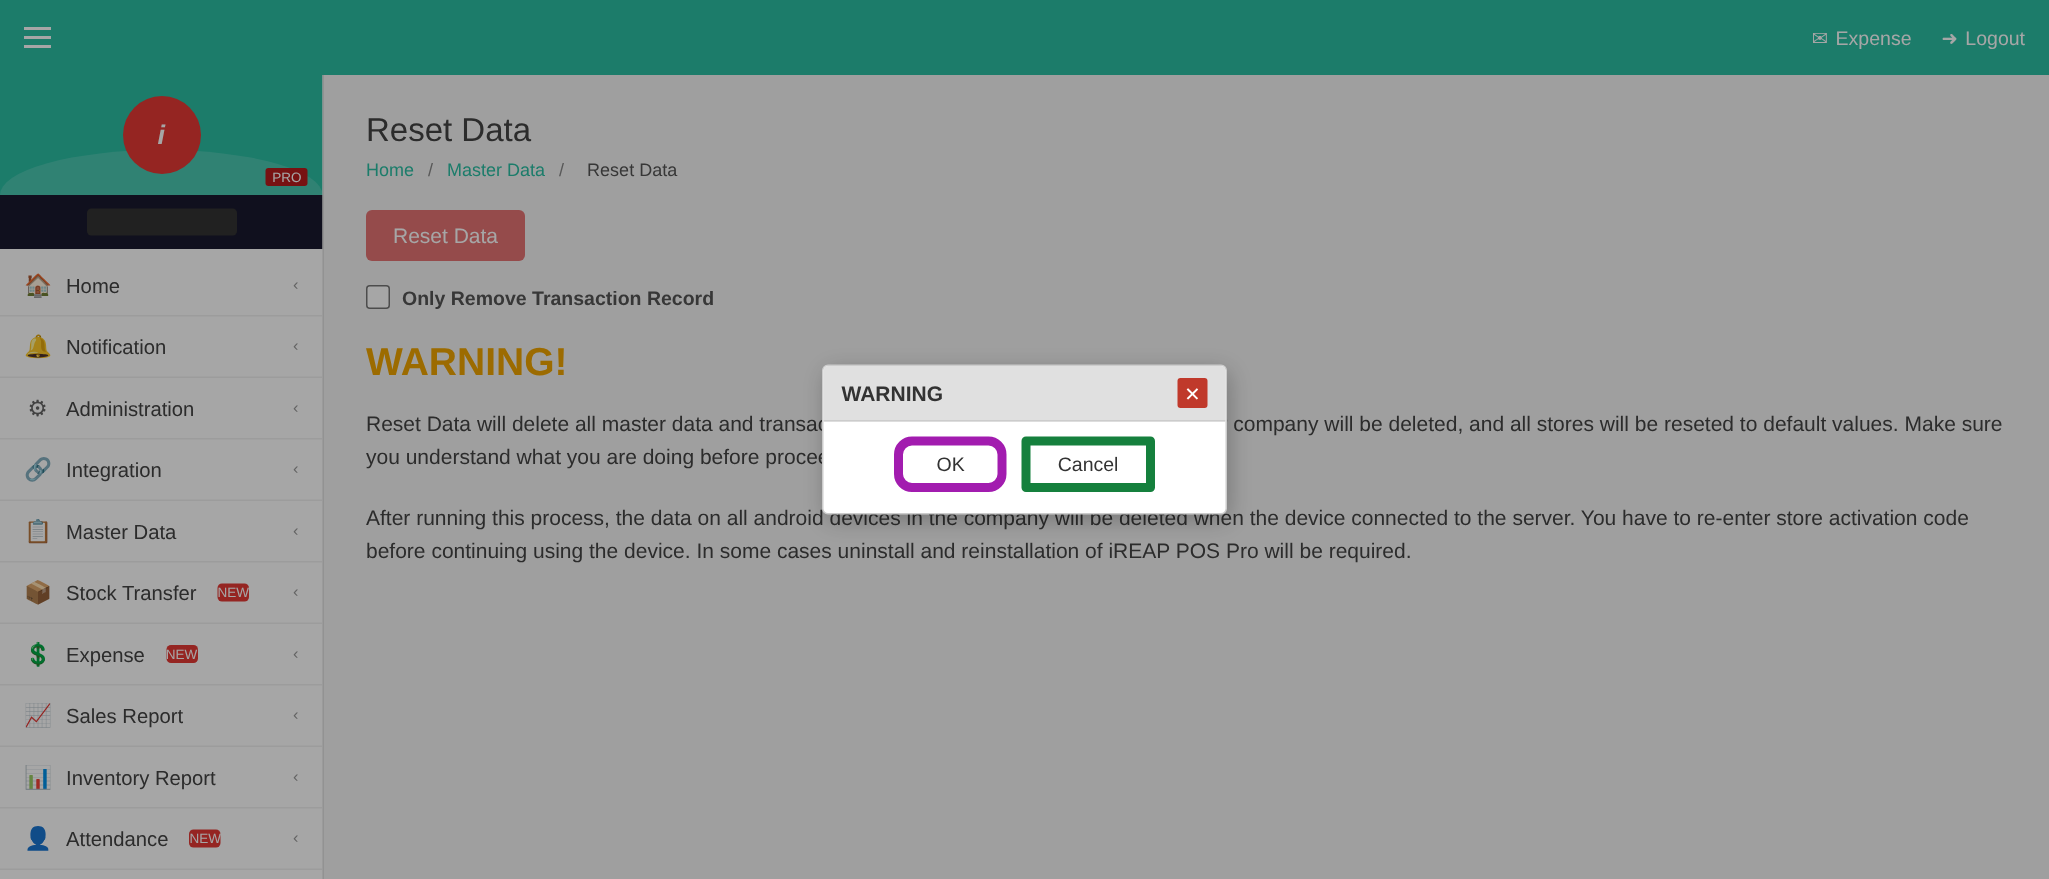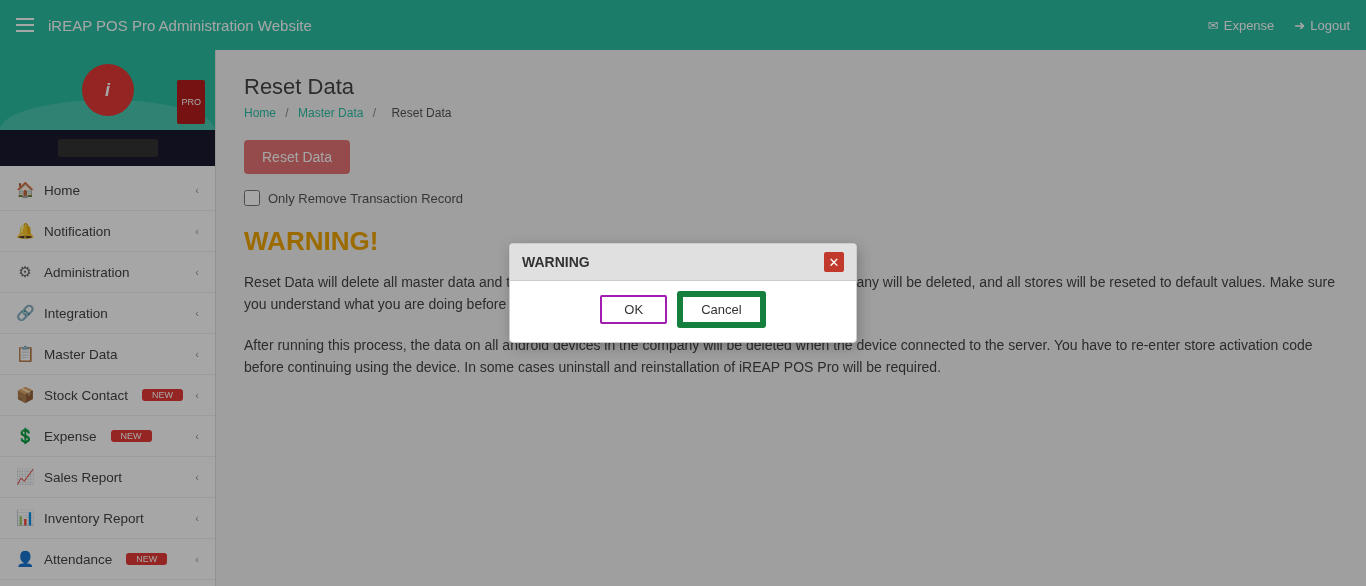--- a/index.html
+++ b/index.html
@@ -50,21 +50,21 @@
       border-radius: 50%;
       display: flex; align-items: center; justify-content: center;
       position: relative;
       z-index: 2;
     }
     .logo-circle .logo-i {
       color: white; font-weight: bold; font-size: 18px; font-style: italic;
     }
     .logo-pro-badge {
       position: absolute; bottom: 6px; right: 10px;
-      background: #b71c1c; color: white; font-size: 9px; padding: 17px 4px; border-radius: 2px;
+      background: #b71c1c; color: white; font-size: 9px; padding: 1px 4px; border-radius: 2px;
       z-index: 3;
     }
     .logo-wave {
       position: absolute; bottom: 0; left: 0; right: 0; height: 30px;
       background: rgba(255,255,255,0.15); border-radius: 50% 50% 0 0 / 100% 100% 0 0;
     }
     .sidebar-user-box {
       background: #1a1a2e;
       height: 36px;
       display: flex; align-items: center; justify-content: center;
@@ -79,21 +79,21 @@
       display: flex; align-items: center; padding: 11px 16px;
       cursor: pointer; color: #444; font-size: 13.5px;
       justify-content: space-between;
       border-bottom: 1px solid #f0f0f0;
     }
     .nav-item-left { display: flex; align-items: center; gap: 10px; }
     .nav-icon { font-size: 15px; color: #666; width: 18px; text-align: center; }
     .nav-arrow { font-size: 11px; color: #999; }
     .badge-new {
       background: #e53935; color: white; font-size: 9px;
-      padding: 1px 10px; border-radius: 3px; margin-left: 4px;
+      padding: 1px 0; border-radius: 3px; margin-left: 4px;
     }
 
     
     .main {
       flex: 1; overflow-y: auto; padding: 24px 28px;
       position: relative;
     }
     .page-title { font-size: 22px; color: #444; font-weight: 400; margin-bottom: 6px; }
     .breadcrumb { font-size: 12px; color: #888; margin-bottom: 20px; }
     .breadcrumb a { color: #2bbfa4; text-decoration: none; }
@@ -102,37 +102,37 @@
 
     .reset-btn {
       background: #e57373; color: white; border: none;
       padding: 9px 18px; font-size: 14px; border-radius: 4px;
       cursor: pointer; margin-bottom: 16px;
     }
     .only-remove-row {
       display: flex; align-items: center; gap: 8px; margin-bottom: 20px;
     }
     .only-remove-row input[type=checkbox] { width: 16px; height: 16px; }
-    .only-remove-row label { font-size: 13px; color: #555; }
+    .only-remove-row label { font-size: 13px; color: #555; font-weight: bold; }
 
     .warning-heading { color: #f0a500; font-size: 26px; font-weight: 600; margin-bottom: 14px; margin-top: 12px; }
     .warning-text { color: #444; font-size: 14px; line-height: 1.6; margin-bottom: 18px; }
 
     
     .modal-overlay {
       position: fixed; top: 0; left: 0; right: 0; bottom: 0;
       background: rgba(0,0,0,0.35);
       display: flex; align-items: center; justify-content: center;
       z-index: 1000;
     }
     .modal {
       background: white;
       border: 1px solid #ccc;
       border-radius: 4px;
-      width: 348px;
+      width: 270px;
       box-shadow: 2px 4px 16px rgba(0,0,0,0.25);
       overflow: hidden;
     }
     .modal-header {
       background: #e0e0e0;
       padding: 8px 12px;
       display: flex; align-items: center; justify-content: space-between;
       border-bottom: 1px solid #ccc;
     }
     .modal-header-title { font-weight: bold; font-size: 14px; color: #333; }
@@ -141,39 +141,38 @@
       width: 20px; height: 20px; cursor: pointer;
       font-size: 13px; border-radius: 2px;
       display: flex; align-items: center; justify-content: center;
     }
     .modal-body { padding: 18px 16px 12px; font-size: 14px; color: #333; line-height: 1.5; }
     .modal-footer {
       padding: 10px 16px 14px;
       display: flex; align-items: center; justify-content: center; gap: 10px;
     }
     .btn-ok {
-      background: white; color: #333; border: 2px solid #a21caf;
-      padding: 5px 22px; font-size: 13px; cursor: pointer; border-radius: 2px;
+      background: white; color: #333; border: 6px solid #a21caf;
+      padding: 5px 22px; font-size: 13px; cursor: pointer; border-radius: 12px;
     }
     .btn-cancel {
       background: white; color: #333; border: 6px solid #15803d;
       padding: 5px 18px; font-size: 13px; cursor: pointer; border-radius: 3px;
     }
   </style>
 </head>
 <body>
 
 <div class="navbar">
   <div class="navbar-left">
     <div class="hamburger">
       <span></span>
         <span></span>
         <span></span>
     </div>
-    <span class="navbar-title">iREAP POS Pro Administration Website</span>
   </div>
   <div class="navbar-right">
     <a href="#">
       <span>✉</span>
       <span>Expense</span>
     </a>
     <a href="#">
       <span>➜</span>
       <span>Logout</span>
     </a>
@@ -231,21 +230,21 @@
         <div class="nav-item-left">
           <span class="nav-icon">📋</span>
           <span>Master Data</span>
         </div>
         <span class="nav-arrow">‹</span>
       </div>
 
       <div class="nav-item">
         <div class="nav-item-left">
           <span class="nav-icon">📦</span>
-          <span>Stock Contact</span>
+          <span>Stock Transfer</span>
           <span class="badge-new">NEW</span>
         </div>
         <span class="nav-arrow">‹</span>
       </div>
 
       <div class="nav-item">
         <div class="nav-item-left">
           <span class="nav-icon">💲</span>
           <span>Expense</span>
           <span class="badge-new">NEW</span>

